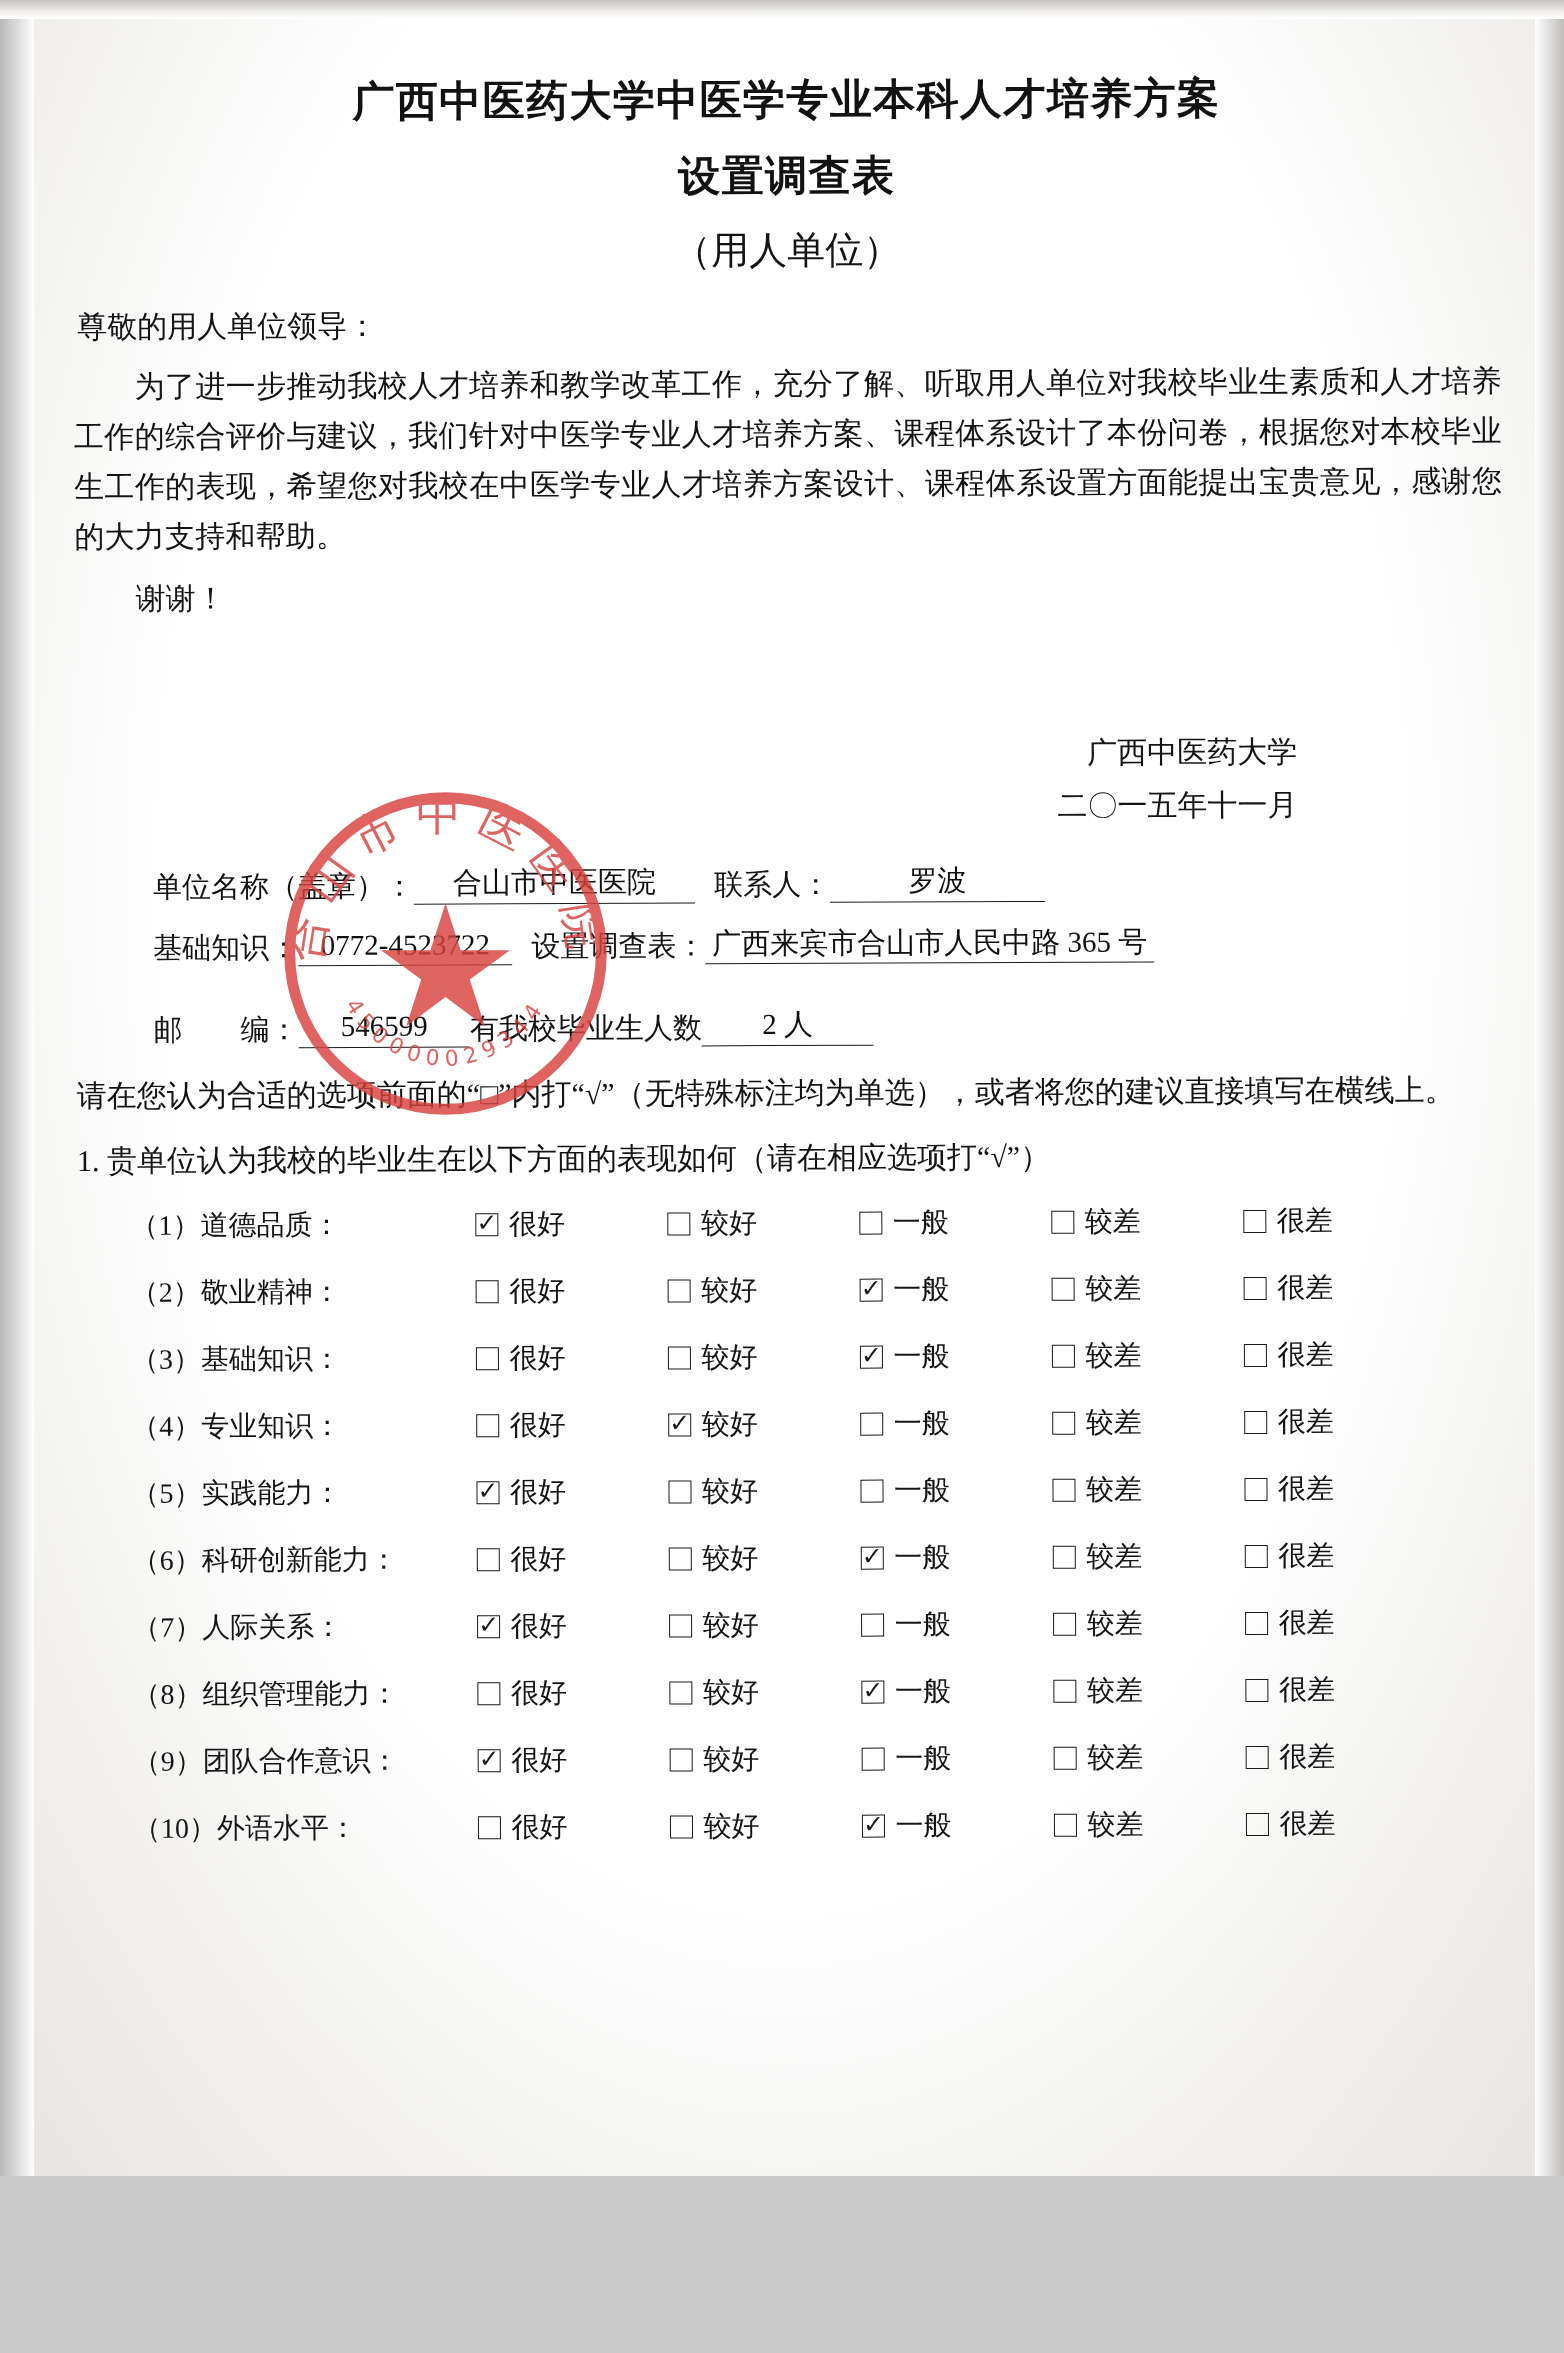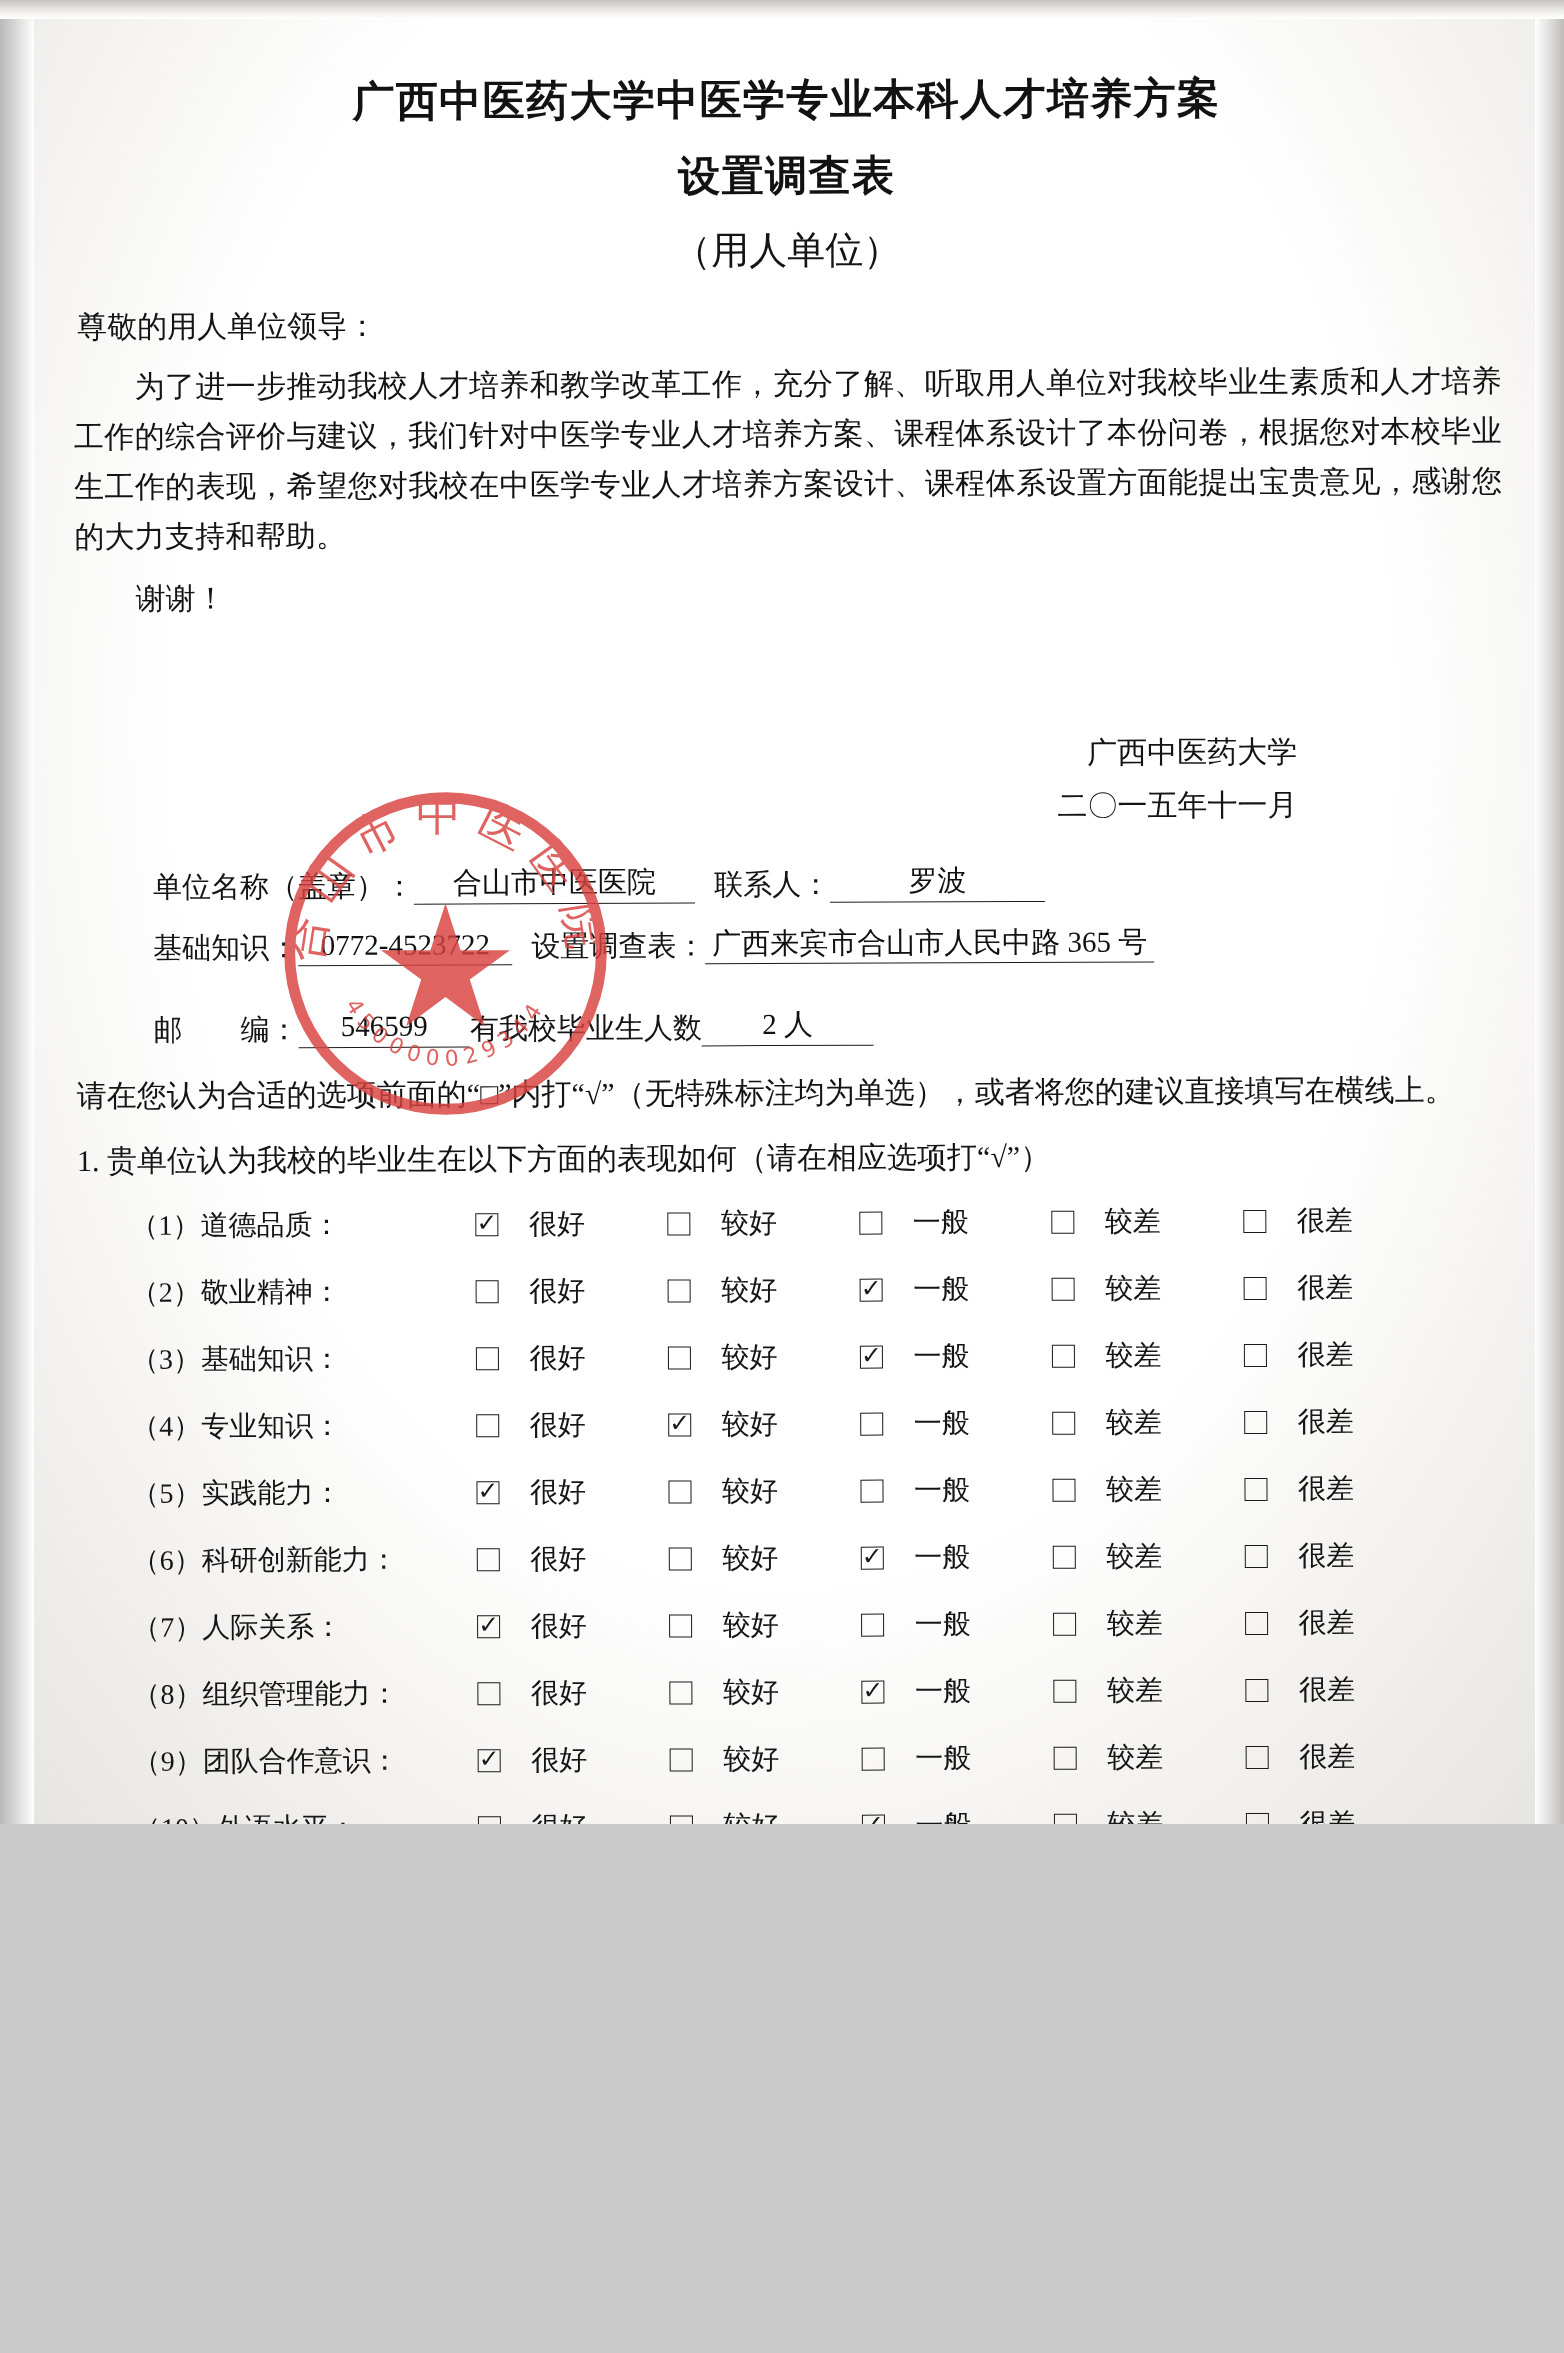--- a/index.html
+++ b/index.html
@@ -6,21 +6,21 @@
     margin: 0;
     padding: 0;
     background: #c9c9c9;
   }
   body {
     font-family: "Liberation Serif", "DejaVu Serif", serif;
   }
   .page {
     position: relative;
     width: 1564px;
-    height: 1824px;
+    height: 2176px;
     background: #ffffff;
     overflow: hidden;
     
     background-image:
       radial-gradient(ellipse at 50% 40%, #ffffff 55%, #f2f1ef 78%, #e6e4e1 100%);
   }
   .paper-edge-left {
     position: absolute;
     left: 0; top: 0; bottom: 0;
     width: 34px;
@@ -169,21 +169,20 @@
   .item-label {
     width: 345px;
     padding-left: 53px;
     white-space: nowrap;
   }
   .opt {
     display: flex;
     align-items: center;
     width: 192px;
     white-space: nowrap;
-    gap: 20px;
   }
   .box {
     display: inline-block;
     width: 21px;
     height: 21px;
     border: 1.4px solid #1a1a1a;
     position: relative;
     margin-right: 10.5px;
     flex: 0 0 auto;
   }

